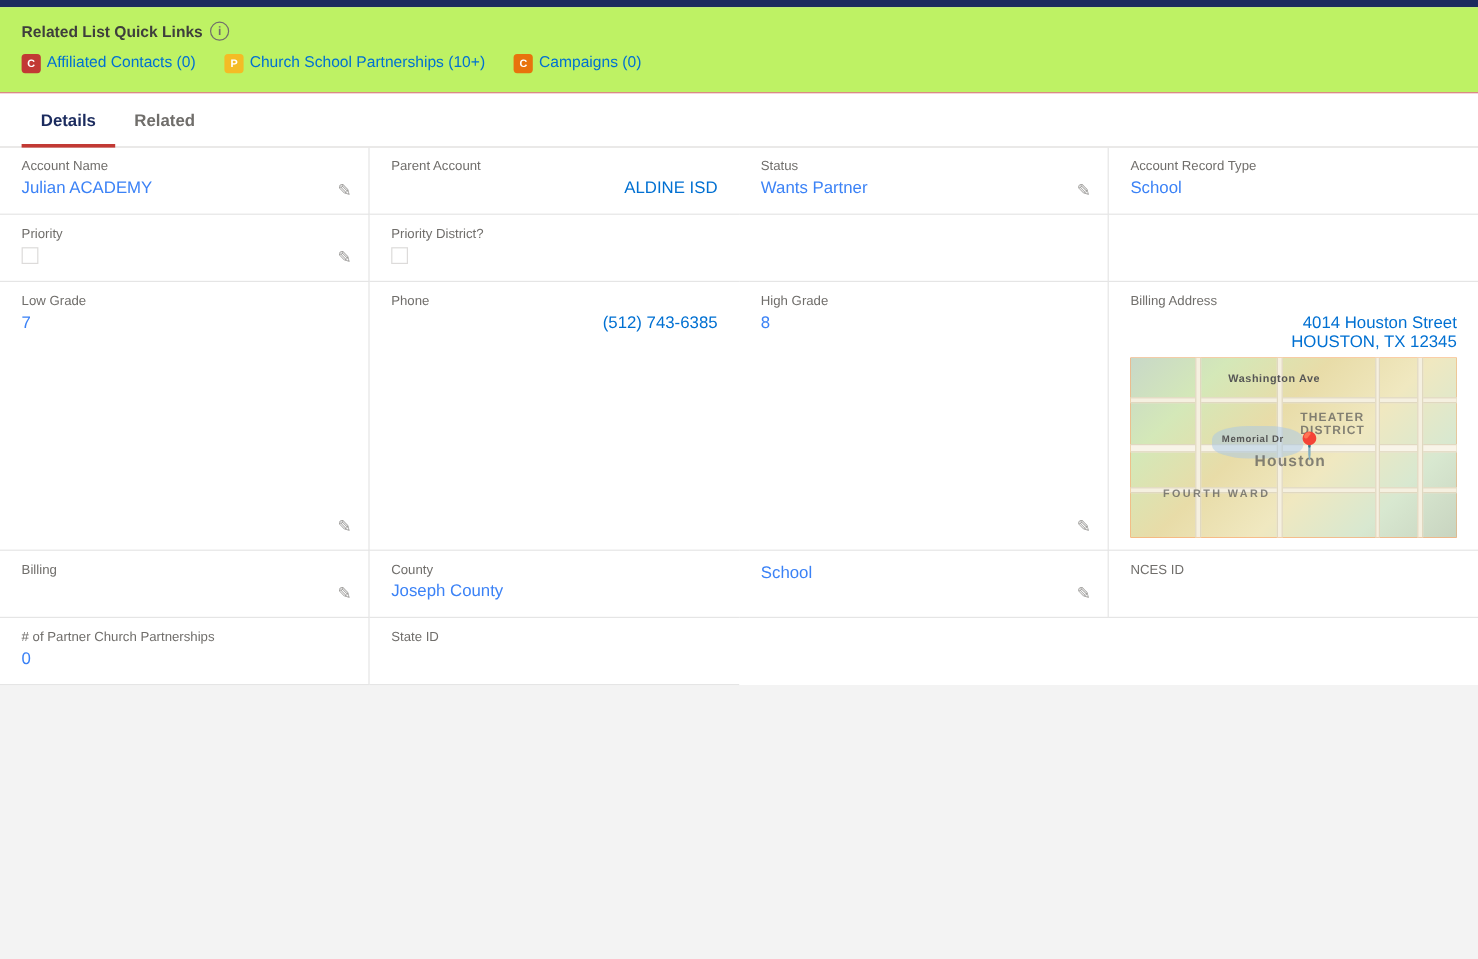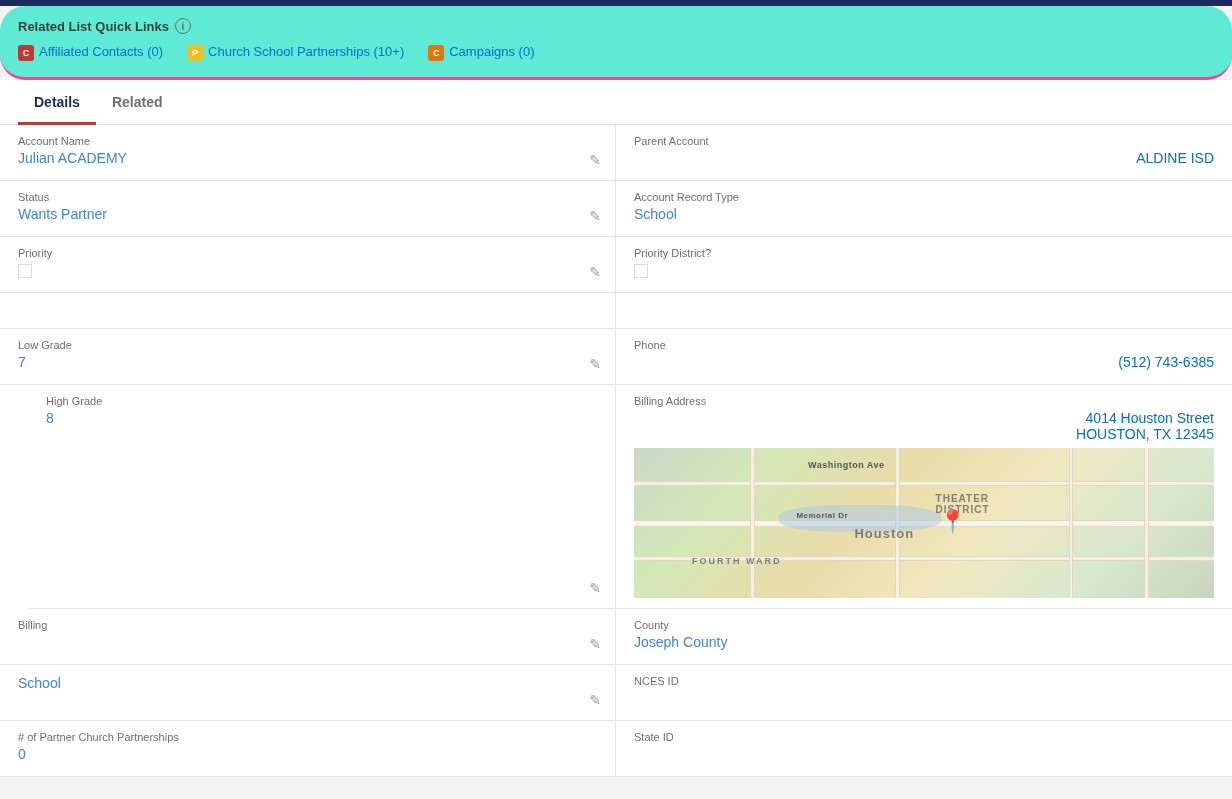--- a/index.html
+++ b/index.html
@@ -1,24 +1,23 @@
 <!DOCTYPE html>
 <html><head>
   <meta charset="utf-8">
   <style>
     * { box-sizing: border-box; margin: 0; padding: 0; }
     body { font-family: -apple-system, BlinkMacSystemFont, 'Segoe UI', sans-serif; background: #f3f3f3; font-size: 13px; color: #3e3e3c; }
 
     .top-bar { background: #1c2b5e; height: 6px; width: 100%; }
 
     .quick-links-panel {
-      background: #5eead4;
-      border-bottom: 3px solid #ec4899;
+      background: #bef264;
+      border-bottom: 1px solid #ec4899;
       padding: 12px 18px 16px;
-      border-radius: 25px;
     }
     .quick-links-title {
       font-size: 13px;
       font-weight: 700;
       color: #3e3e3c;
       display: flex;
       align-items: center;
       gap: 6px;
       margin-bottom: 10px;
     }
@@ -79,21 +78,21 @@
       color: #1b2b5e;
       border-bottom: 3px solid #c23934;
     }
 
     .details-content {
       padding: 0;
     }
 
     .fields-grid {
       display: grid;
-      grid-template-columns: 1fr 1fr;
+      grid-template-columns: 1fr 1fr 1fr 1fr;
     }
 
     .field-row {
       border-bottom: 1px solid #e5e5e5;
       padding: 10px 18px 10px;
       display: flex;
       flex-direction: column;
       position: relative;
       min-height: 56px;
     }
@@ -264,21 +263,21 @@
       <div class="field-row field-row-left">
         <span class="field-label">Low Grade</span>
         <span class="field-value">7</span>
         <span class="edit-icon">✎</span>
       </div>
       <div class="field-row">
         <span class="field-label">Phone</span>
         <span class="field-value link">(512) 743-6385</span>
       </div>
 
-      <div class="field-row field-row-left" style="min-height:200px;margin-left:28px;">
+      <div class="field-row field-row-left" style="min-height:200px;">
         <span class="field-label">High Grade</span>
         <span class="field-value">8</span>
         <span class="edit-icon">✎</span>
       </div>
       <div class="field-row" style="min-height:200px;">
         <span class="field-label">Billing Address</span>
         <span class="field-value link">4014 Houston Street</span>
         <span class="field-value link">HOUSTON, TX 12345</span>
 
         <div class="map-container">

